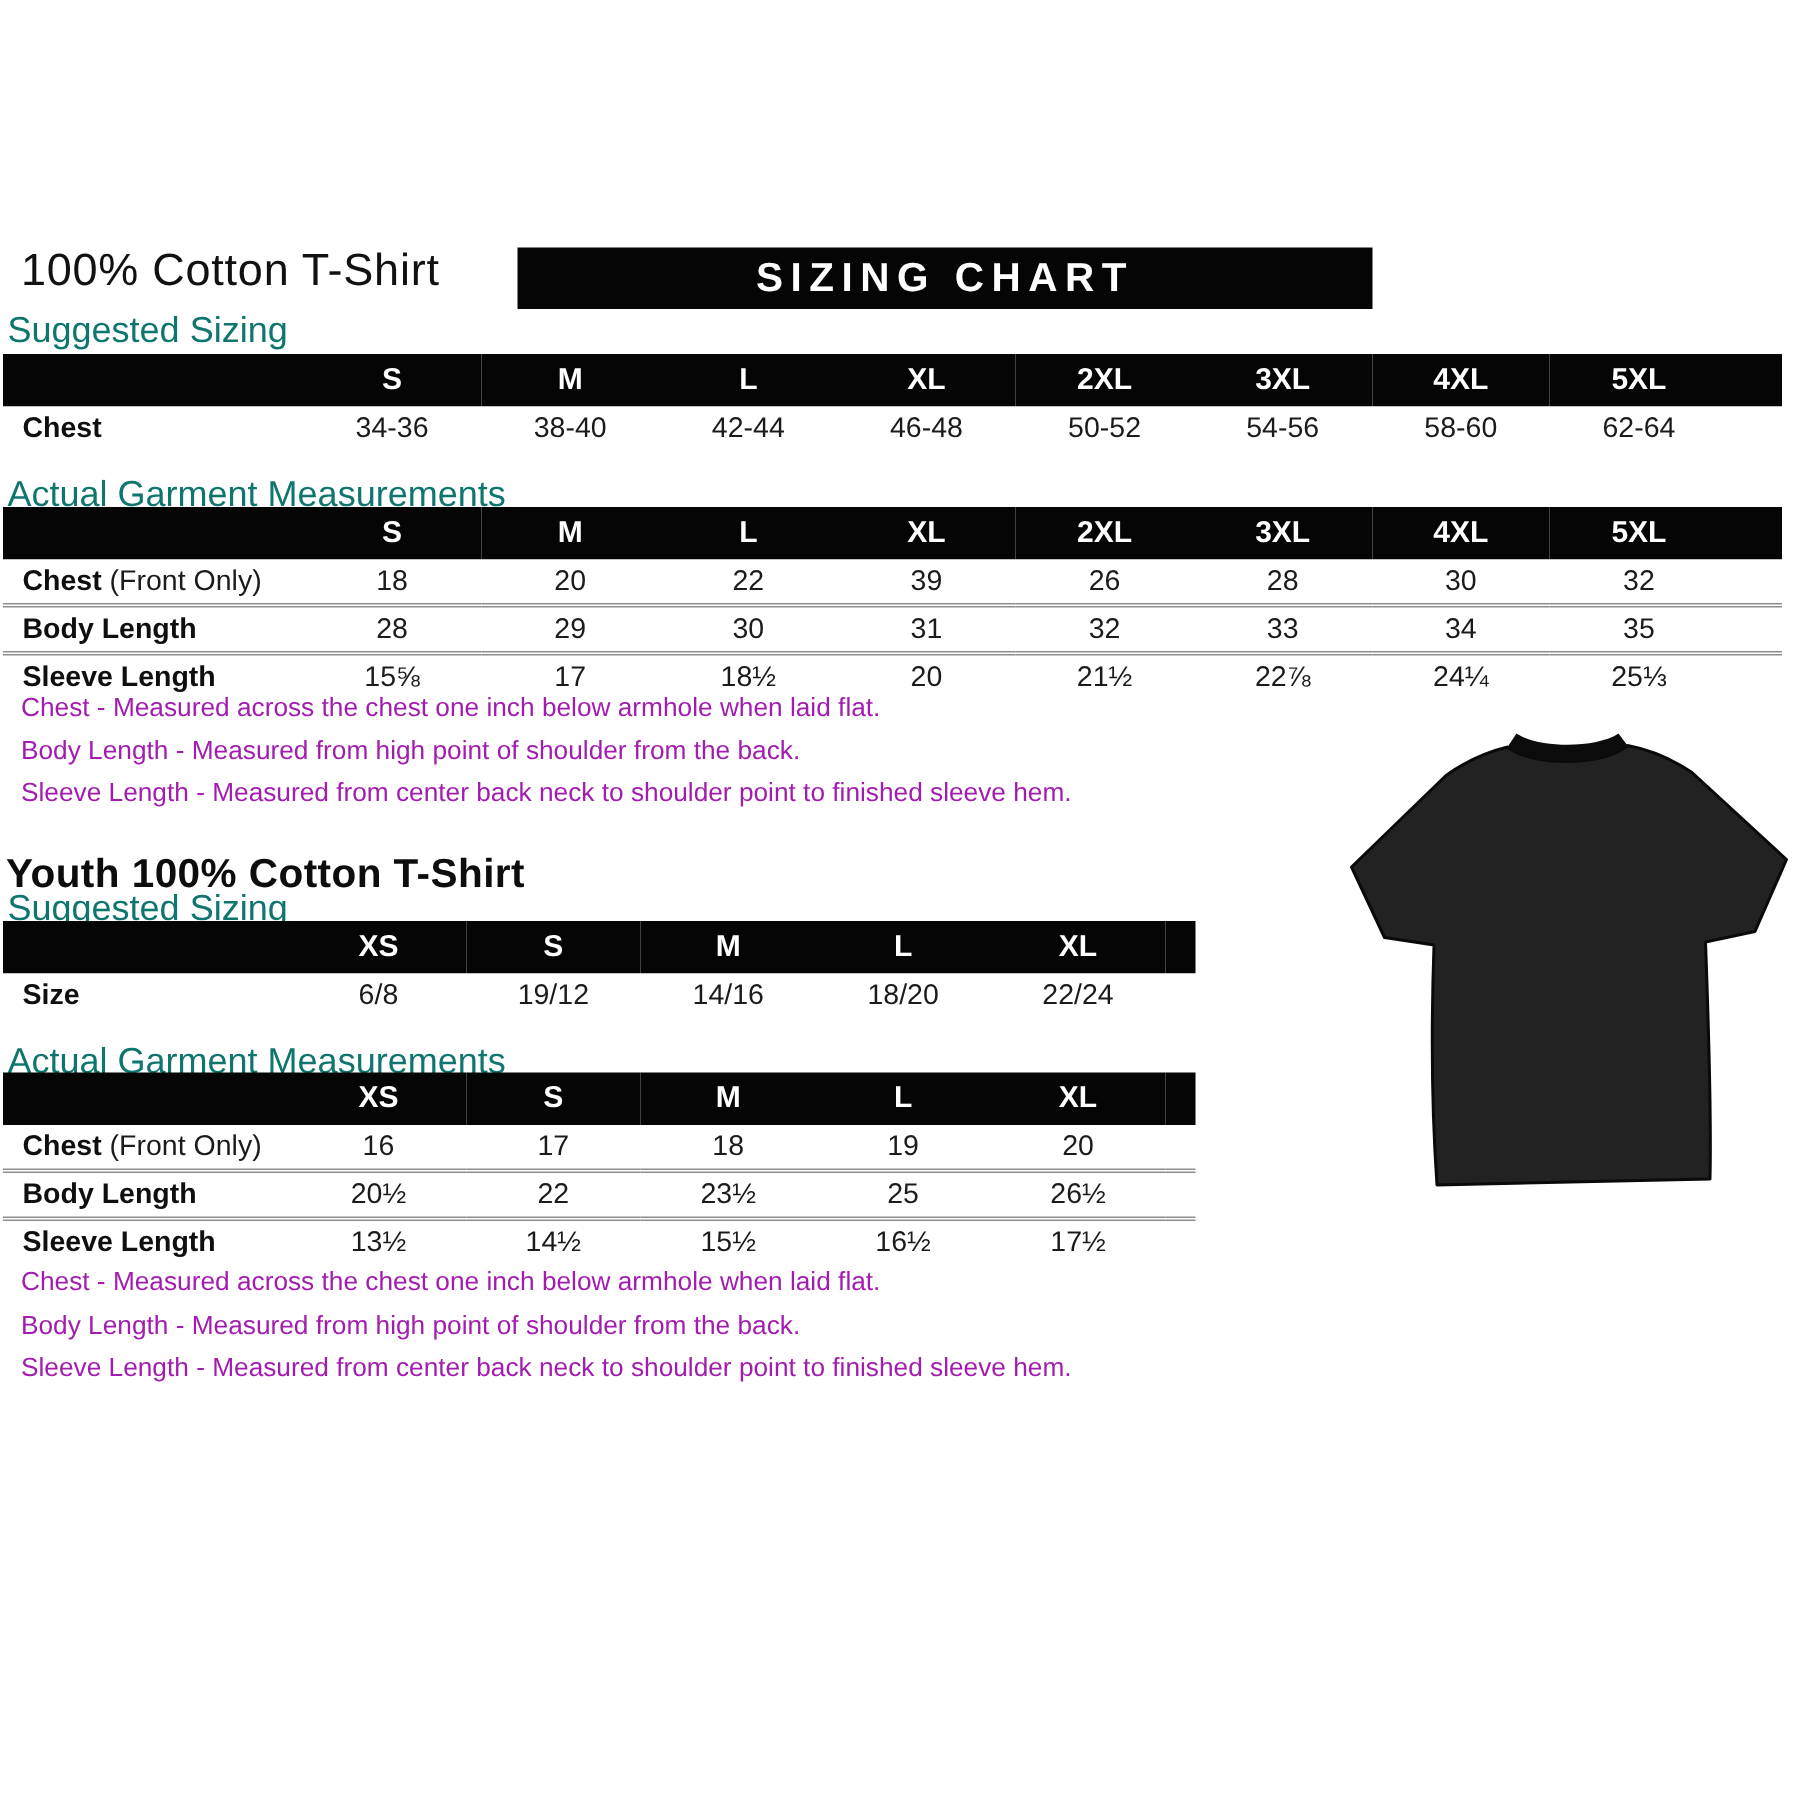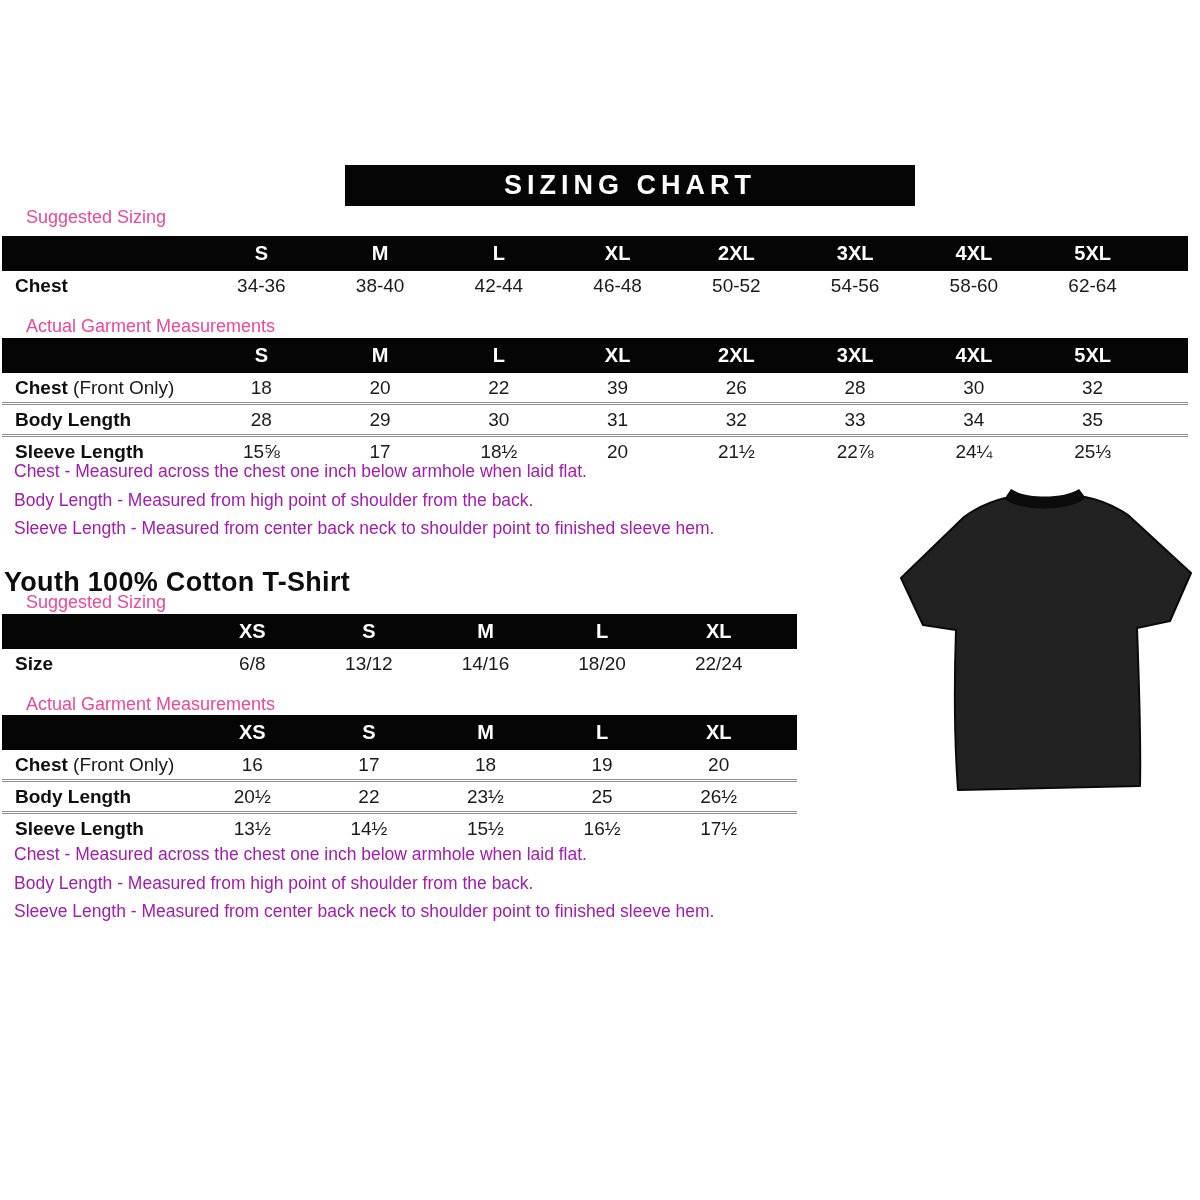--- a/index.html
+++ b/index.html
@@ -7,21 +7,21 @@
     position:relative;width:1200px;height:1200px;background:#ffffff;
     font-family:"Liberation Sans", sans-serif;color:#000;overflow:hidden;
   }
   .abs{position:absolute;}
   .page-title{left:14px;top:164px;font-size:30px;font-weight:normal;color:#111;letter-spacing:0.5px;}
   .banner{
     left:345px;top:165px;width:570px;height:41px;background:#050505;
     color:#fff;display:flex;align-items:center;justify-content:center;
     font-size:27px;font-weight:bold;letter-spacing:5px;
   }
-  .section-label{font-size:18px;color:#ec4899;margin-left:21px;}
+  .section-label{font-size:24px;color:#0f766e;}
   .youth-title{left:4px;top:567px;font-size:27px;font-weight:bold;color:#0d0d0d;letter-spacing:0.3px;}
   .size-table{border-collapse:collapse;table-layout:fixed;}
   .size-table thead th{
     background:#050505;color:#fff;font-size:20px;font-weight:bold;
     text-align:center;padding:0;height:35px;
   }
   .size-table tbody td{
     text-align:center;font-size:19px;color:#1b1b1b;padding:0;height:29px;
     background:#fff;
   }
@@ -34,20 +34,21 @@
   .youth-t{width:795px;}
   .youth-t .label-col{width:192px;}
   .youth-t .spacer{width:20px;}
   .notes div{font-size:17.5px;color:#a21caf;height:28.5px;white-space:nowrap;}
 </style>
 </head>
 <body>
 
 <div id="canvas">
 
+  <div class="abs page-title">100% Cotton T-Shirt</div>
 
   <div class="abs banner">SIZING CHART</div>
 
   <div class="abs section-label" style="left:5px;top:207px;">Suggested Sizing</div>
 
   <table class="abs size-table adult" style="left:2px;top:236px;">
       <thead>
         <tr>
           <th class="label-col"></th>
           <th>S</th>
@@ -153,21 +154,21 @@
           <th>M</th>
           <th>L</th>
           <th>XL</th>
           <th class="spacer"></th>
         </tr>
       </thead>
       <tbody>
         <tr>
           <td class="row-label"><b>Size</b></td>
           <td>6/8</td>
-          <td>13/12</td>
+          <td>19/12</td>
           <td>14/16</td>
           <td>18/20</td>
           <td>22/24</td>
           <td class="spacer"></td>
         </tr>
       </tbody>
     </table>
 
   <div class="abs section-label" style="left:5px;top:694px;">Actual Garment Measurements</div>
 

